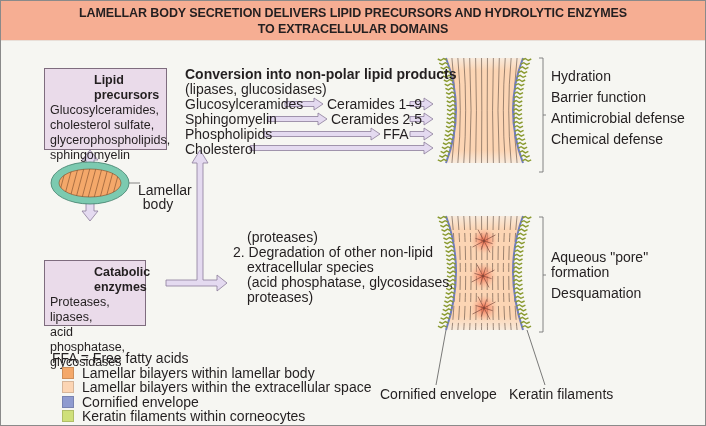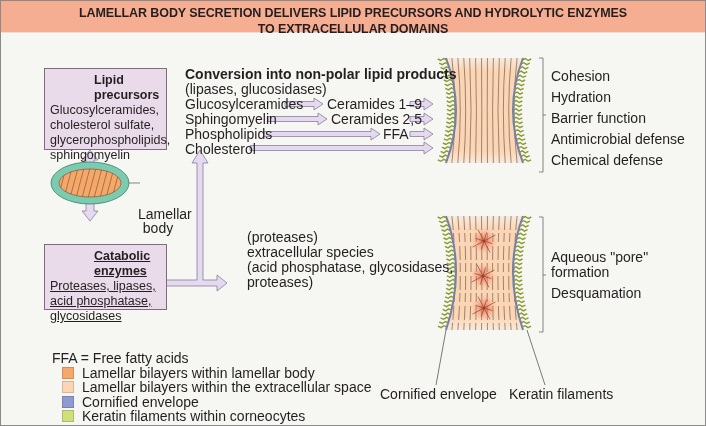--- a/index.html
+++ b/index.html
@@ -1,18 +1,18 @@
 <!DOCTYPE html>
 <html><head>
 <meta charset="utf-8">
 <style>
   html, body { margin: 0; padding: 0; }
   body { width: 706px; height: 426px; background: #f6f6f2; font-family: "Liberation Sans", sans-serif; color: #231f20; position: relative; overflow: hidden; }
   .frame { position: absolute; left: 0; top: 0; width: 704px; height: 424px; border: 1px solid #8a8a8a; }
-  .header { position: absolute; left: 1px; top: 1px; width: 704px; height: 32px; background: #f6ae93; border-bottom: 1px solid #e9dfd8; text-align: center; font-weight: bold; font-size: 12.5px; line-height: 16px; padding-top: 4px; box-sizing: border-box; letter-spacing: -0.1px; }
+  .header { position: absolute; left: 1px; top: 1px; width: 704px; height: 40px; background: #f6ae93; border-bottom: 1px solid #e9dfd8; text-align: center; font-weight: bold; font-size: 12.5px; line-height: 16px; padding-top: 4px; box-sizing: border-box; letter-spacing: -0.1px; }
   .box { position: absolute; background: #eadbea; border: 1px solid #7e6c7e; box-sizing: border-box; padding: 4px 5px; font-size: 12.5px; line-height: 15px; }
   .box .t { font-weight: bold; padding-left: 44px; }
   .txt { position: absolute; font-size: 14px; line-height: 15px; white-space: nowrap; }
   .b { font-weight: bold; }
   svg { position: absolute; left: 0; top: 0; }
   .legend-row { display: flex; align-items: center; height: 14.5px; }
   .swatch { width: 10px; height: 10px; margin: 0 8px 0 10px; border: 1px solid rgba(0,0,0,0.15); }
 </style>
 </head>
 <body>
@@ -276,52 +276,52 @@
 </svg>
 
 <div class="box" style="left:44px; top:68px; width:123px; height:82px;">
   <div class="t">Lipid precursors</div>
   <div>Glucosylceramides,</div>
   <div>cholesterol sulfate,</div>
   <div>glycerophospholipids,</div>
   <div>sphingomyelin</div>
 </div>
 
-<div class="txt" style="left:138px; top:183px; text-align:center; width:40px; line-height:14px;margin-top:24px;">
+<div class="txt" style="left:138px; top:183px; text-align:center; width:40px; line-height:14px;">
   <div>Lamellar</div>
   <div>body</div>
 </div>
 
-<div class="box" style="left:44px; top:244px; width:123px; height:66px;text-decoration:underline;">
+<div class="box" style="left:44px; top:260px; width:102px; height:66px;">
   <div class="t">Catabolic enzymes</div>
   <div>Proteases, lipases,</div>
   <div>acid phosphatase,</div>
   <div>glycosidases</div>
 </div>
 
 <div class="txt b" style="left:185px; top:67px;">Conversion into non-polar lipid products</div>
 <div class="txt" style="left:185px; top:82px;">(lipases, glucosidases)</div>
 <div class="txt" style="left:185px; top:97px;">Glucosylceramides</div>
 <div class="txt" style="left:185px; top:112px;">Sphingomyelin</div>
 <div class="txt" style="left:185px; top:127px;">Phospholipids</div>
 <div class="txt" style="left:185px; top:142px;">Cholesterol</div>
 <div class="txt" style="left:327px; top:97px;">Ceramides 1–9</div>
 <div class="txt" style="left:331px; top:112px;">Ceramides 2,5</div>
 <div class="txt" style="left:383px; top:127px;">FFA</div>
 
 <div class="txt" style="left:551px; top:66px; line-height:21px;">
-  <div>Cohesion</div>
   <div>Hydration</div>
   <div>Barrier function</div>
   <div>Antimicrobial defense</div>
   <div>Chemical defense</div>
 </div>
 
 <div class="txt" style="left:233px; top:230px;">
   <div style="padding-left:14px">(proteases)</div>
+  <div>2. Degradation of other non-lipid</div>
   <div style="padding-left:14px">extracellular species</div>
   <div style="padding-left:14px">(acid phosphatase, glycosidases,</div>
   <div style="padding-left:14px">proteases)</div>
 </div>
 
 <div class="txt" style="left:551px; top:250px;">
   <div>Aqueous "pore"</div>
   <div>formation</div>
   <div style="margin-top:6px">Desquamation</div>
 </div>

